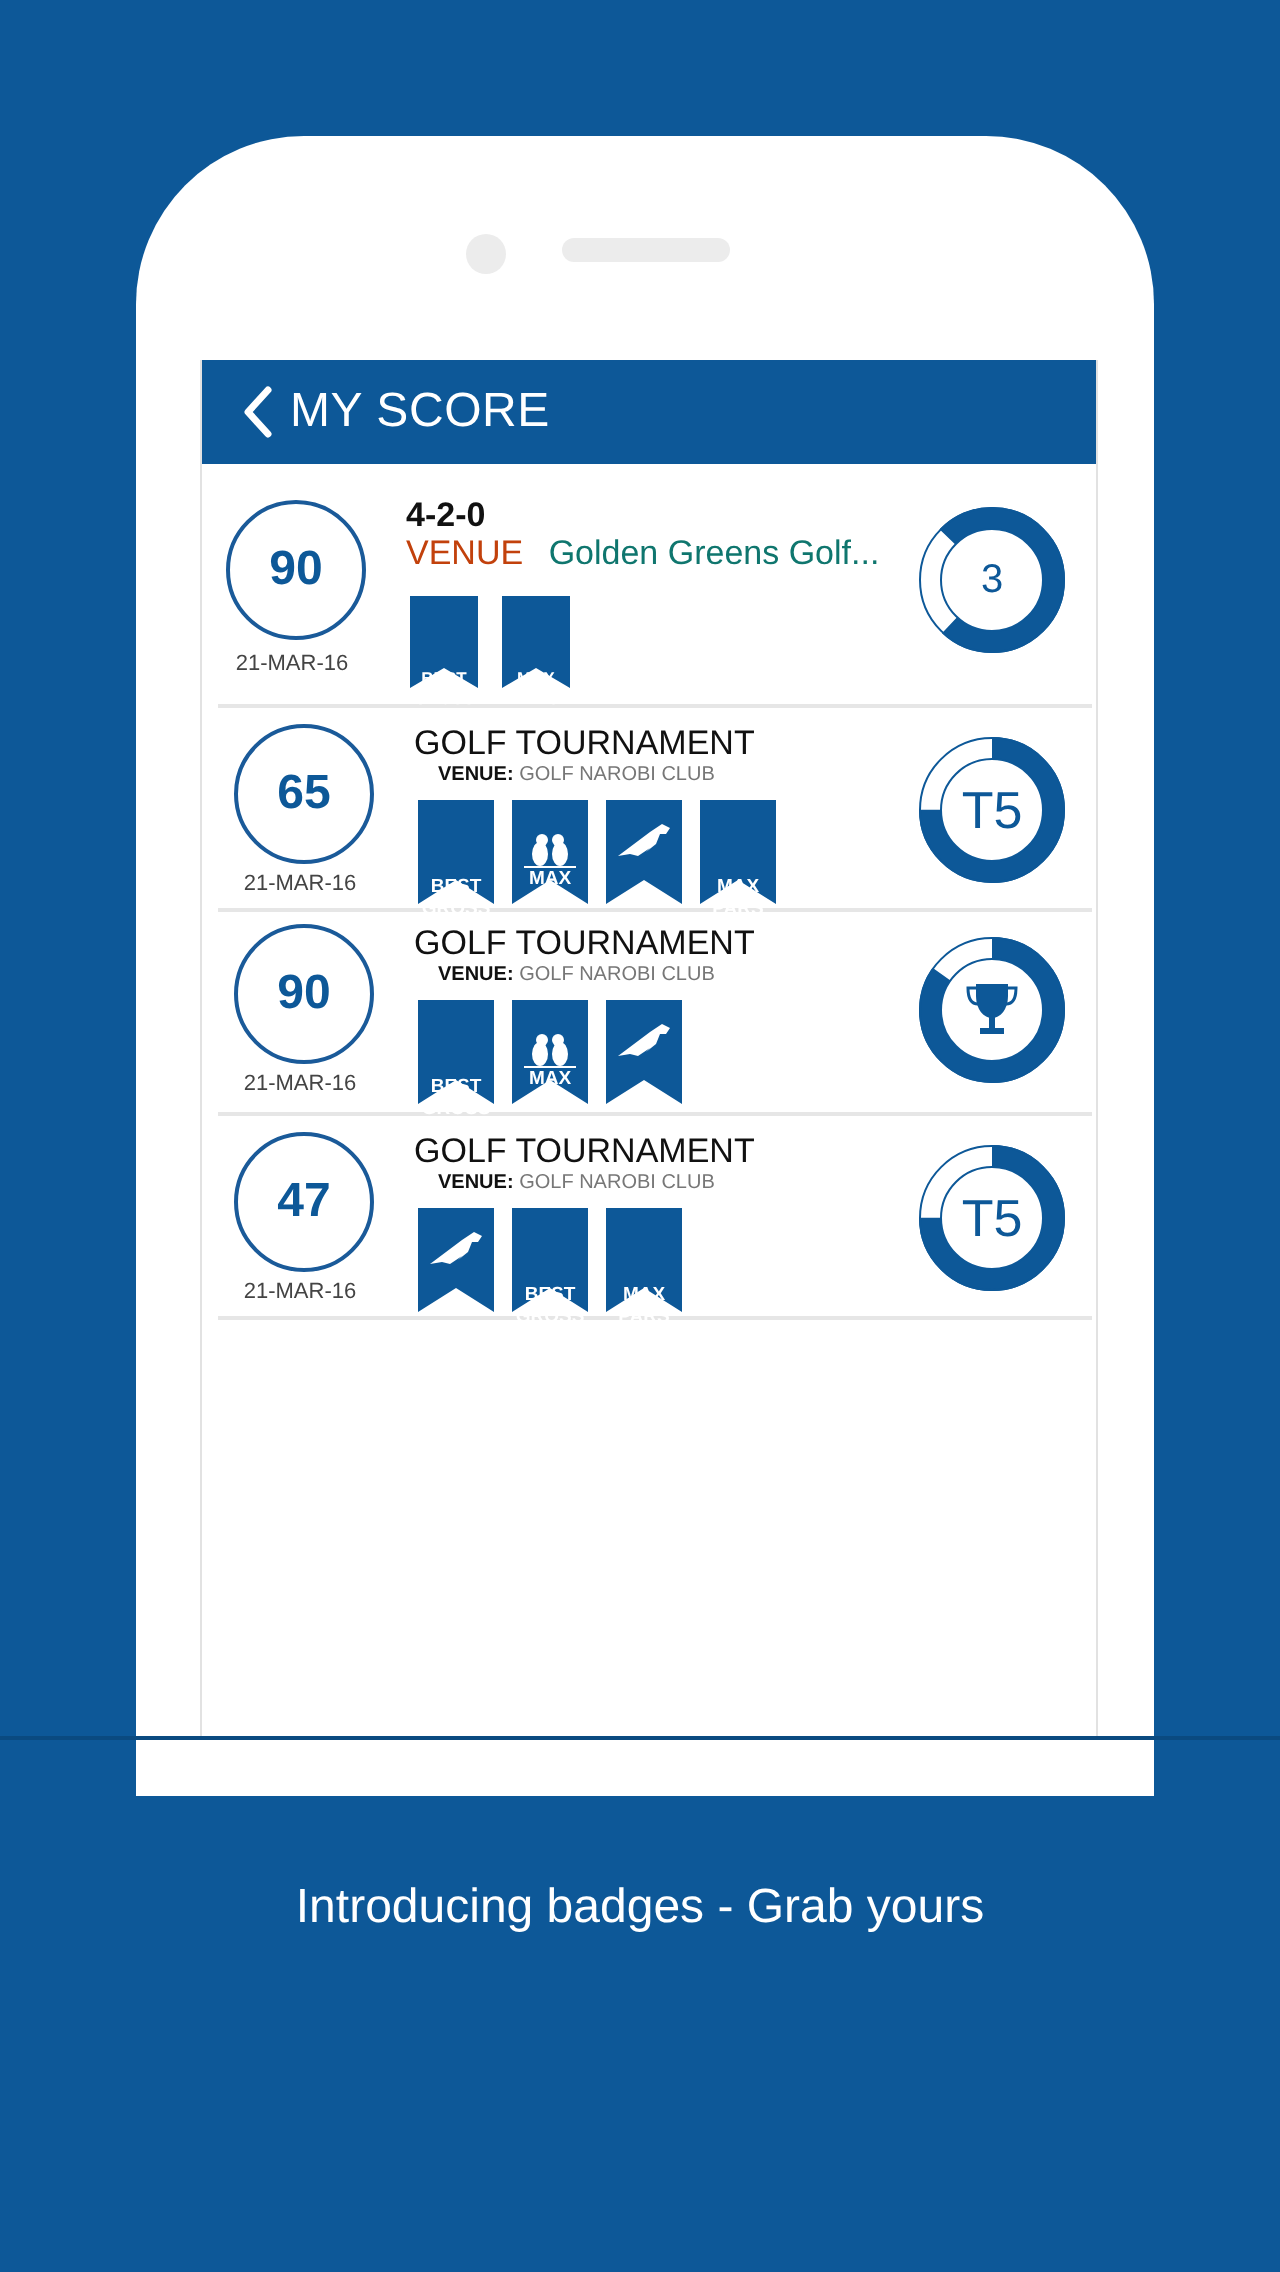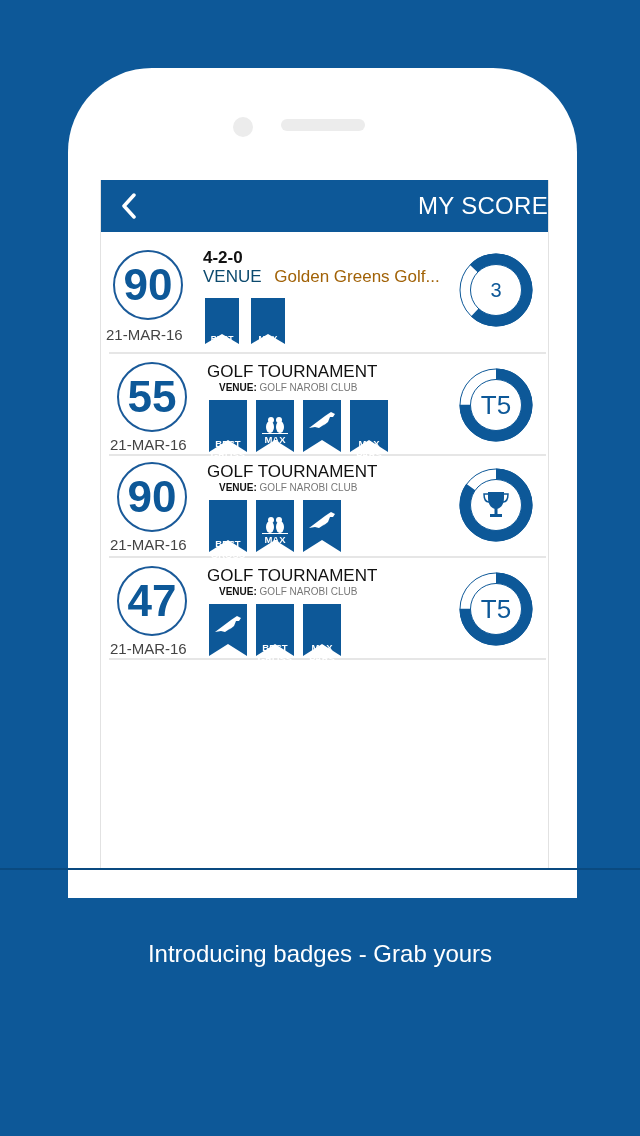--- a/index.html
+++ b/index.html
@@ -1,26 +1,26 @@
 <!DOCTYPE html>
 <html><head>
 <meta charset="utf-8">
 <style>
   html,body{margin:0;padding:0;}
   body{width:640px;height:1136px;background:#0d5898;position:relative;overflow:hidden;font-family:"Liberation Sans",sans-serif;}
   .phone{position:absolute;left:68px;top:68px;width:509px;height:830px;background:#fff;border-radius:84px 84px 0 0;}
   .camera{position:absolute;left:233px;top:117px;width:20px;height:20px;border-radius:50%;background:#ececec;}
   .speaker{position:absolute;left:281px;top:119px;width:84px;height:12px;border-radius:6px;background:#ececec;}
   .screen{position:absolute;left:100px;top:180px;width:447px;height:690px;background:#fff;border-left:1px solid #e2e2e2;border-right:1px solid #e2e2e2;}
-  .appbar{position:absolute;left:0;top:0;width:447px;height:52px;background:#0d5898;display:flex;align-items:center;justify-content:space-between;}
+  .appbar{position:absolute;left:0;top:0;width:447px;height:52px;background:#0d5898;display:flex;align-items:center;}
   .back{width:22px;height:30px;margin-left:20px;display:flex;align-items:center;}
   .title{color:#fff;font-size:24px;letter-spacing:0.3px;margin-left:2px;}
   .row{position:absolute;left:8px;width:437px;border-bottom:2px solid #e6e6e6;}
-  .score-circle{position:absolute;width:66px;height:66px;border:2px solid #1a5a99;border-radius:50%;display:flex;align-items:center;justify-content:center;color:#0d5898;font-size:44px;font-weight:bold;}
-  .date{position:absolute;font-size:15px;color:#444;width:80px;text-align:left;}
+  .score-circle{position:absolute;width:66px;height:66px;border:2px solid #1a5a99;border-radius:50%;display:flex;align-items:center;justify-content:center;color:#0d5898;font-size:24px;font-weight:bold;}
+  .date{position:absolute;font-size:11px;color:#444;width:80px;text-align:center;}
   .rtitle{position:absolute;font-size:17px;color:#111;}
   .venue{position:absolute;font-size:10px;color:#777;}
   .venue b{color:#111;margin-left:12px;}
   .badges{position:absolute;display:flex;gap:9px;}
   .badge{width:38px;height:52px;position:relative;}
   .badge svg{position:absolute;left:0;top:0;}
   .badge .bt{position:absolute;left:0;top:10px;width:38px;text-align:center;color:#fff;font-size:9.5px;font-weight:bold;line-height:11px;margin-top:28px;}
   .ring{position:absolute;width:74px;height:74px;}
   .ring .rt{position:absolute;left:0;top:0;width:74px;height:74px;display:flex;align-items:center;justify-content:center;color:#0d5898;}
   .footer-line{position:absolute;left:0;top:868px;width:640px;height:2px;background:#0a4a80;}
@@ -41,22 +41,22 @@
         </svg>
     </div>
     <span class="title">MY SCORE</span>
   </div>
 
   <div class="row" style="top:56px;height:116px;">
     <div class="score-circle" style="left:4px;top:14px;">90</div>
     <div class="date" style="left:-3px;top:90px;">21-MAR-16</div>
     <div class="rtitle" style="left:94px;top:12px;font-weight:bold;">4-2-0</div>
     <div style="position:absolute;left:94px;top:31px;font-size:17px;">
-      <span style="color:#0c4a6e;">VENUE</span>
-      <span style="color:#a16207;margin-left:8px;">Golden Greens Golf...</span>
+      <span style="color:#c2410c;">VENUE</span>
+      <span style="color:#0f766e;margin-left:8px;">Golden Greens Golf...</span>
     </div>
     <div class="badges" style="left:96px;top:62px;gap:12px;">
       <div class="badge" style="width:34px;height:46px;">
         <svg width="34" height="46" viewBox="0 0 34 46">
             <path d="M0 0H34V46L17 36L0 46Z" fill="#0d5898"></path>
           </svg>
         <div class="bt" style="width:34px;top:8px;font-size:8.5px;line-height:10px;"><span>BEST</span><br><span>GROSS</span></div>
       </div>
       <div class="badge" style="width:34px;height:46px;">
         <svg width="34" height="46" viewBox="0 0 34 46">
@@ -69,21 +69,21 @@
       <svg width="74" height="74" viewBox="0 0 74 74">
         <circle cx="37" cy="37" r="31" fill="none" stroke="#0d5898" stroke-width="11" stroke-dasharray="146 49" stroke-dashoffset="-121" transform="rotate(0 37 37)"></circle>
         <circle cx="37" cy="37" r="36" fill="none" stroke="#0d5898" stroke-width="1"></circle>
         <circle cx="37" cy="37" r="25.5" fill="none" stroke="#0d5898" stroke-width="1"></circle>
       </svg>
       <div class="rt" style="font-size:20px;">3</div>
     </div>
   </div>
 
   <div class="row" style="top:174px;height:100px;">
-    <div class="score-circle" style="left:8px;top:8px;">55</div>
+    <div class="score-circle" style="left:8px;top:8px;">65</div>
     <div class="date" style="left:1px;top:82px;">21-MAR-16</div>
     <div class="rtitle" style="left:98px;top:8px;">GOLF TOURNAMENT</div>
     <div class="venue" style="left:98px;top:28px;"><b>VENUE:</b> <span>GOLF NAROBI CLUB</span></div>
     <div class="badges" style="left:100px;top:46px;">
       <div class="badge">
         <svg width="38" height="52" viewBox="0 0 38 52">
             <path d="M0 0H38V52L19 40L0 52Z" fill="#0d5898"></path>
           </svg>
         <div class="bt"><span>BEST</span><br><span>GROSS</span></div>
       </div>

